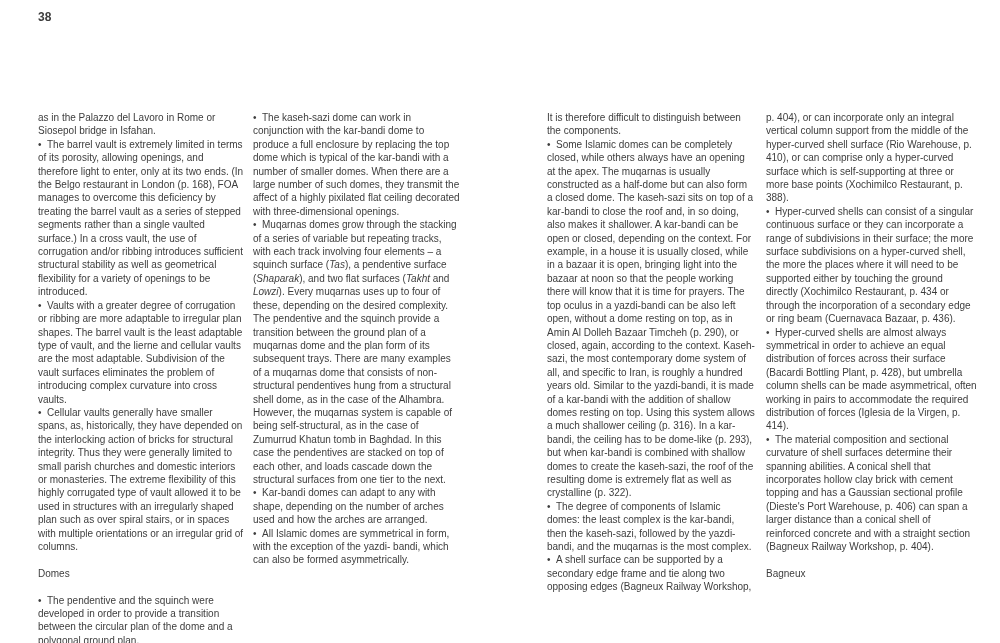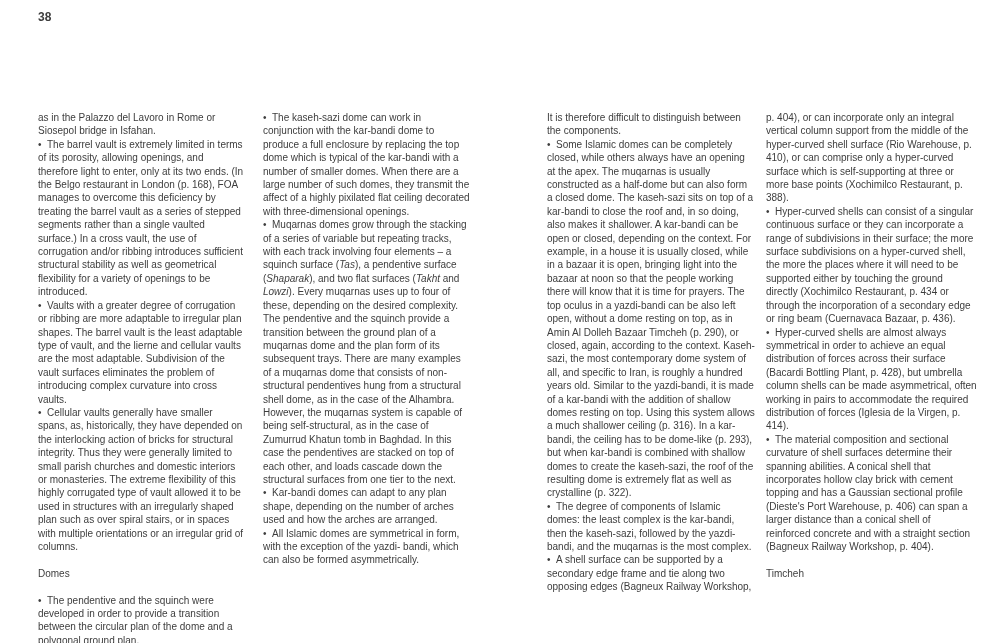--- a/index.html
+++ b/index.html
@@ -26,21 +26,21 @@
   #pagenum-right { left: 1004px; text-decoration: underline; }
   .col {
     position: absolute;
     top: 111px;
     font-size: 10px;
     line-height: 13.4px;
     color: #3d3d3d;
     text-align: left;
   }
   #col0 { left: 38px;  width: 206px; }
-  #col1 { left: 253px; width: 208px; margin-left: 10px; }
+  #col1 { left: 253px; width: 208px; }
   #col2 { left: 547px; width: 208px; }
   #col3 { left: 766px; width: 211px; }
   .col p { margin: 0; }
   .col p.heading { margin: 13.4px 0; }
   .bullet { display: inline-block; width: 9px; }
   .it { font-style: italic; }
 </style>
 </head>
 <body>
 
@@ -51,29 +51,29 @@
       <p><span>as in the Palazzo del Lavoro in Rome or Siosepol bridge in Isfahan.</span></p>
       <p><span class="bullet">•</span><span>The barrel vault is extremely limited in terms of its porosity, allowing openings, and therefore light to enter, only at its two ends. (In the Belgo restaurant in London (p. 168), FOA manages to overcome this deficiency by treating the barrel vault as a series of stepped segments rather than a single vaulted surface.) In a cross vault, the use of corrugation and/or ribbing introduces sufficient structural stability as well as geometrical flexibility for a variety of openings to be introduced.</span></p>
       <p><span class="bullet">•</span><span>Vaults with a greater degree of corrugation or ribbing are more adaptable to irregular plan shapes. The barrel vault is the least adaptable type of vault, and the lierne and cellular vaults are the most adaptable. Subdivision of the vault surfaces eliminates the problem of introducing complex curvature into cross vaults.</span></p>
       <p><span class="bullet">•</span><span>Cellular vaults generally have smaller spans, as, historically, they have depended on the interlocking action of bricks for structural integrity. Thus they were generally limited to small parish churches and domestic interiors or monasteries. The extreme flexibility of this highly corrugated type of vault allowed it to be used in structures with an irregularly shaped plan such as over spiral stairs, or in spaces with multiple orientations or an irregular grid of columns.</span></p>
       <p class="heading">Domes</p>
       <p><span class="bullet">•</span><span>The pendentive and the squinch were developed in order to provide a transition between the circular plan of the dome and a polygonal ground plan.</span></p>
     </div>
   <div class="col" id="col1">
       <p><span class="bullet">•</span><span>The kaseh-sazi dome can work in conjunction with the kar-bandi dome to produce a full enclosure by replacing the top dome which is typical of the kar-bandi with a number of smaller domes. When there are a large number of such domes, they transmit the affect of a highly pixilated flat ceiling decorated with three-dimensional openings.</span></p>
       <p><span class="bullet">•</span><span>Muqarnas domes grow through the stacking of a series of variable but repeating tracks, with each track involving four elements – a squinch surface (</span><span class="it">Tas</span><span>), a pendentive surface (</span><span class="it">Shaparak</span><span>), and two flat surfaces (</span><span class="it">Takht</span><span> and </span><span class="it">Lowzi</span><span>). Every muqarnas uses up to four of these, depending on the desired complexity. The pendentive and the squinch provide a transition between the ground plan of a muqarnas dome and the plan form of its subsequent trays. There are many examples of a muqarnas dome that consists of non-structural pendentives hung from a structural shell dome, as in the case of the Alhambra. However, the muqarnas system is capable of being self-structural, as in the case of Zumurrud Khatun tomb in Baghdad. In this case the pendentives are stacked on top of each other, and loads cascade down the structural surfaces from one tier to the next.</span></p>
-      <p><span class="bullet">•</span><span>Kar-bandi domes can adapt to any plan shape, depending on the number of arches used and how the arches are arranged.</span></p>
+      <p><span class="bullet">•</span><span>Kar-bandi domes can adapt to any with shape, depending on the number of arches used and how the arches are arranged.</span></p>
       <p><span class="bullet">•</span><span>All Islamic domes are symmetrical in form, with the exception of the yazdi- bandi, which can also be formed asymmetrically.</span></p>
     </div>
   <div class="col" id="col2">
       <p><span>It is therefore difficult to distinguish between the components.</span></p>
       <p><span class="bullet">•</span><span>Some Islamic domes can be completely closed, while others always have an opening at the apex. The muqarnas is usually constructed as a half-dome but can also form a closed dome. The kaseh-sazi sits on top of a kar-bandi to close the roof and, in so doing, also makes it shallower. A kar-bandi can be open or closed, depending on the context. For example, in a house it is usually closed, while in a bazaar it is open, bringing light into the bazaar at noon so that the people working there will know that it is time for prayers. The top oculus in a yazdi-bandi can be also left open, without a dome resting on top, as in Amin Al Dolleh Bazaar Timcheh (p. 290), or closed, again, according to the context. Kaseh-sazi, the most contemporary dome system of all, and specific to Iran, is roughly a hundred years old. Similar to the yazdi-bandi, it is made of a kar-bandi with the addition of shallow domes resting on top. Using this system allows a much shallower ceiling (p. 316). In a kar-bandi, the ceiling has to be dome-like (p. 293), but when kar-bandi is combined with shallow domes to create the kaseh-sazi, the roof of the resulting dome is extremely flat as well as crystalline (p. 322).</span></p>
       <p><span class="bullet">•</span><span>The degree of components of Islamic domes: the least complex is the kar-bandi, then the kaseh-sazi, followed by the yazdi-bandi, and the muqarnas is the most complex.</span></p>
       <p><span class="bullet">•</span><span>A shell surface can be supported by a secondary edge frame and tie along two opposing edges (Bagneux Railway Workshop,</span></p>
     </div>
   <div class="col" id="col3">
       <p><span>p. 404), or can incorporate only an integral vertical column support from the middle of the hyper-curved shell surface (Rio Warehouse, p. 410), or can comprise only a hyper-curved surface which is self-supporting at three or more base points (Xochimilco Restaurant, p. 388).</span></p>
       <p><span class="bullet">•</span><span>Hyper-curved shells can consist of a singular continuous surface or they can incorporate a range of subdivisions in their surface; the more surface subdivisions on a hyper-curved shell, the more the places where it will need to be supported either by touching the ground directly (Xochimilco Restaurant, p. 434 or through the incorporation of a secondary edge or ring beam (Cuernavaca Bazaar, p. 436).</span></p>
       <p><span class="bullet">•</span><span>Hyper-curved shells are almost always symmetrical in order to achieve an equal distribution of forces across their surface (Bacardi Bottling Plant, p. 428), but umbrella column shells can be made asymmetrical, often working in pairs to accommodate the required distribution of forces (Iglesia de la Virgen, p. 414).</span></p>
       <p><span class="bullet">•</span><span>The material composition and sectional curvature of shell surfaces determine their spanning abilities. A conical shell that incorporates hollow clay brick with cement topping and has a Gaussian sectional profile (Dieste's Port Warehouse, p. 406) can span a larger distance than a conical shell of reinforced concrete and with a straight section (Bagneux Railway Workshop, p. 404).</span></p>
-      <p class="heading">Timcheh</p>
+      <p class="heading">Bagneux</p>
     </div>
 </div>
 
 </body></html>

